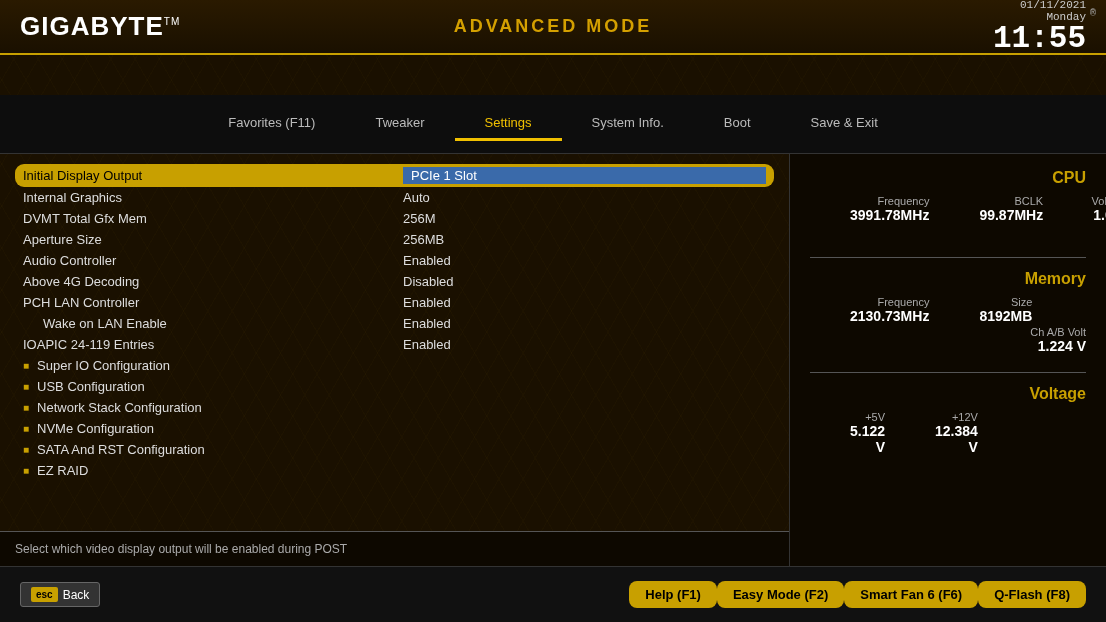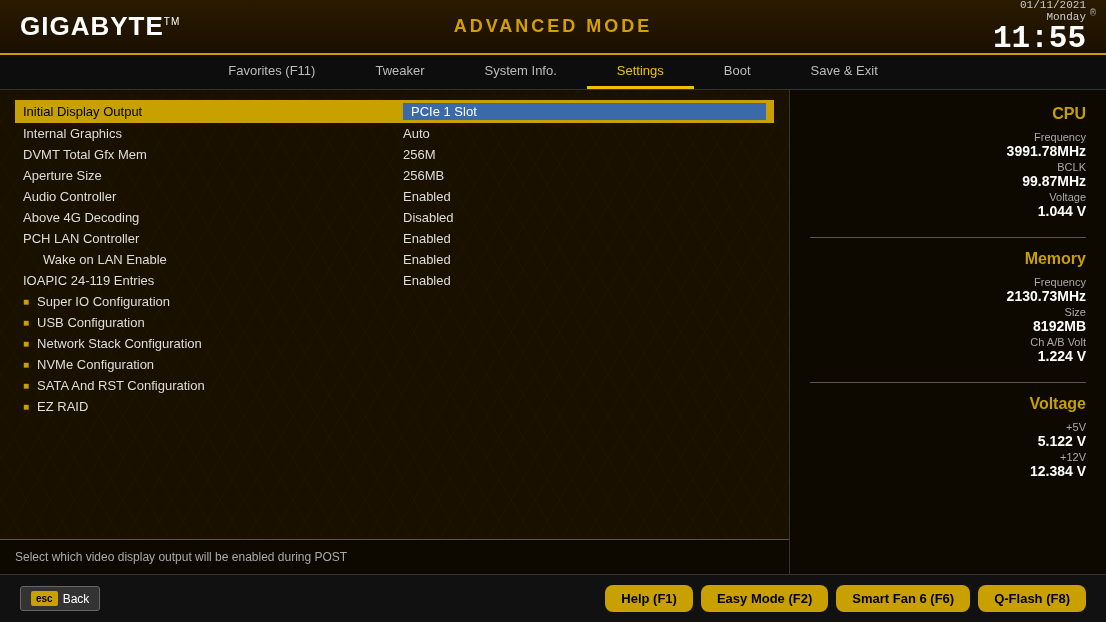--- a/index.html
+++ b/index.html
@@ -96,21 +96,22 @@
       line-height: 1;
     }
 
     
     .nav-tabs {
       background: #0d0d0d;
       display: flex;
       justify-content: center;
       gap: 0;
       border-bottom: 1px solid #333;
-      padding: 0 10px;
+      padding: 12px 10px;
+      margin-top: 40px;
     }
 
     .nav-tab {
       color: #bbbbbb;
       padding: 8px 30px;
       font-size: 13px;
       cursor: pointer;
       font-family: Arial, sans-serif;
       position: relative;
       border-bottom: 3px solid transparent;
@@ -143,20 +144,21 @@
     }
 
     .setting-row {
       display: flex;
       align-items: center;
       padding: 3px 8px;
       font-size: 13px;
       font-family: Arial, sans-serif;
       color: #dddddd;
       min-height: 20px;
+      border-radius: 9px;
     }
 
     .setting-row.highlighted {
       background: #c8a000;
       color: #000000;
     }
 
     .setting-row.highlighted .setting-value {
       background: #3a6aaa;
       color: #ffffff;
@@ -225,46 +227,46 @@
     }
 
     .info-divider {
       border: none;
       border-top: 1px solid #555;
       margin: 12px 0;
     }
 
     .info-grid {
       display: grid;
-      grid-template-columns: 1fr;
+      grid-template-columns: 1fr 1fr 1fr 1fr;
       gap: 2px 10px;
     }
 
     .info-label {
       color: #aaaaaa;
       font-size: 11px;
       font-family: Arial, sans-serif;
     }
 
     .info-value {
       color: #ffffff;
       font-size: 14px;
       font-weight: bold;
       font-family: Arial, sans-serif;
+      margin-left: 40px;
     }
 
     
     .bottom-toolbar {
       background: #111;
       border-top: 1px solid #333;
       display: flex;
       align-items: center;
       padding: 6px 20px;
-      gap: 8px;
-      height: 48px;
+      height: 56px;
     }
 
     .esc-btn {
       background: #333;
       color: #ffffff;
       border: 1px solid #666;
       padding: 4px 10px;
       font-size: 12px;
       font-family: Arial, sans-serif;
       border-radius: 3px;
@@ -325,22 +327,22 @@
         <br>
         <span>Monday</span>
       </div>
       <div class="time-line">11:55</div>
     </div>
   </div>
 
   <div class="nav-tabs">
     <div class="nav-tab">Favorites (F11)</div>
     <div class="nav-tab">Tweaker</div>
+    <div class="nav-tab active">Settings</div>
     <div class="nav-tab">System Info.</div>
-    <div class="nav-tab active">Settings</div>
     <div class="nav-tab">Boot</div>
     <div class="nav-tab">Save &amp; Exit</div>
   </div>
 
   <div class="main">
 
     <div class="left-panel">
       <div class="settings-area">
 
         <div class="setting-row highlighted">

